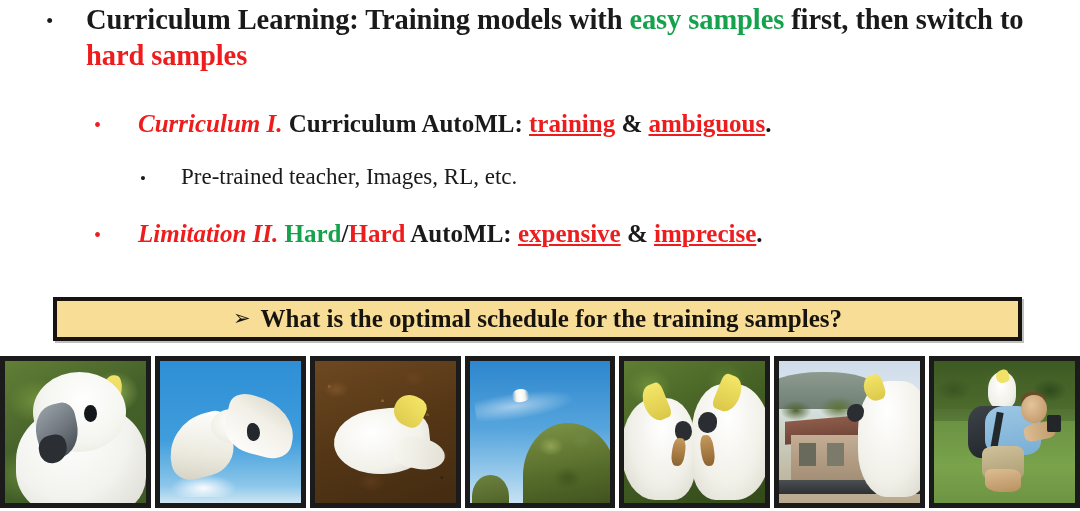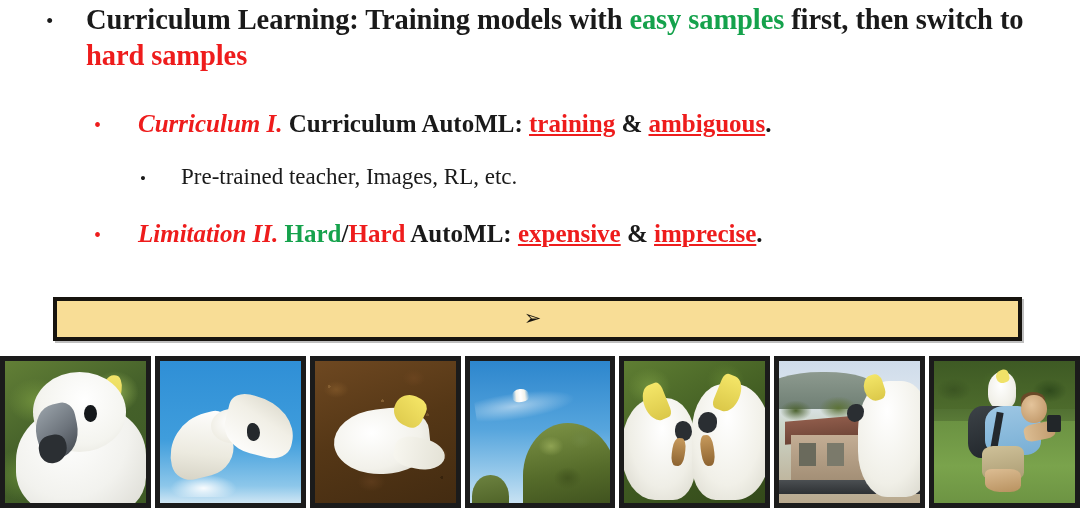--- a/index.html
+++ b/index.html
@@ -485,20 +485,21 @@
 
   <div class="bullet-row lvl2" id="row-l2b">
     <span class="bullet-glyph">•</span>
     <span class="bullet-text">
       <span class="t-red t-italic">Limitation II.</span><span class="t-black"> </span><span class="t-green">Hard</span><span class="t-black">/</span><span class="t-red">Hard</span><span class="t-black"> AutoML: </span><span class="t-ul">expensive</span><span class="t-black"> &amp; </span><span class="t-ul">imprecise</span><span class="t-black">.</span>
     </span>
   </div>
 
   <div id="callout">
     <span class="arrow-glyph">➢</span>
+    <span class="callout-text">What is the optimal schedule for the training samples?</span>
   </div>
 
   <div id="image-strip">
 
     <div class="photo ph1">
       <div class="scene">
         <div class="body"></div>
         <div class="crest"></div>
         <div class="head"></div>
         <div class="beak"></div>

